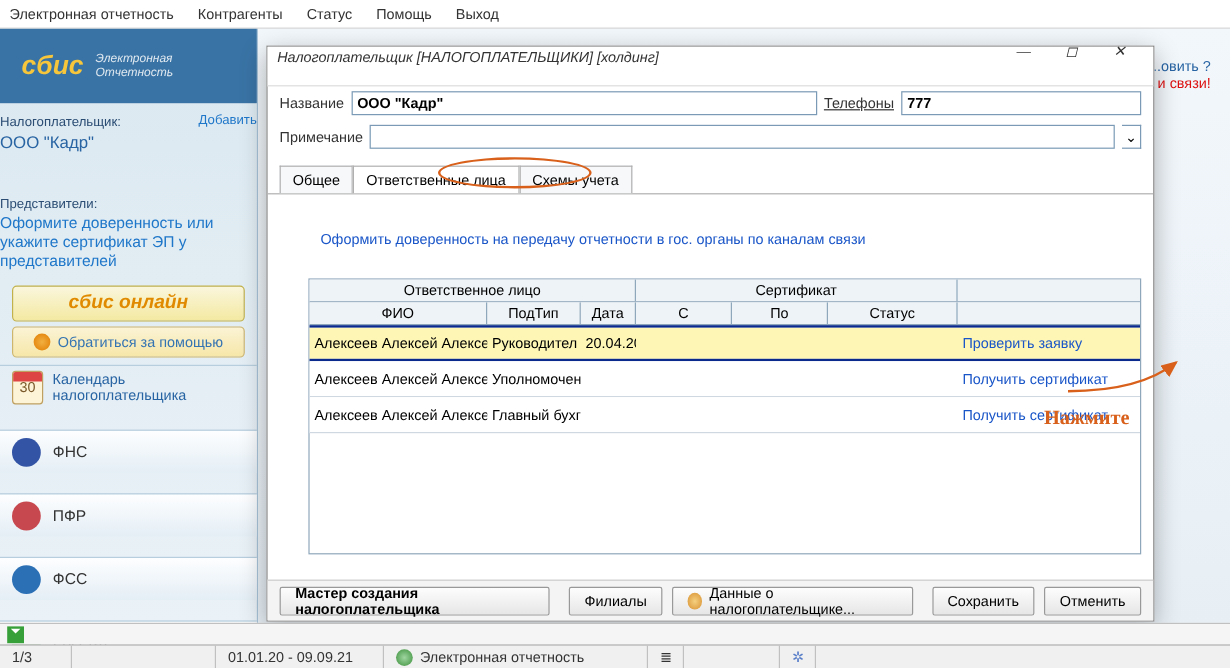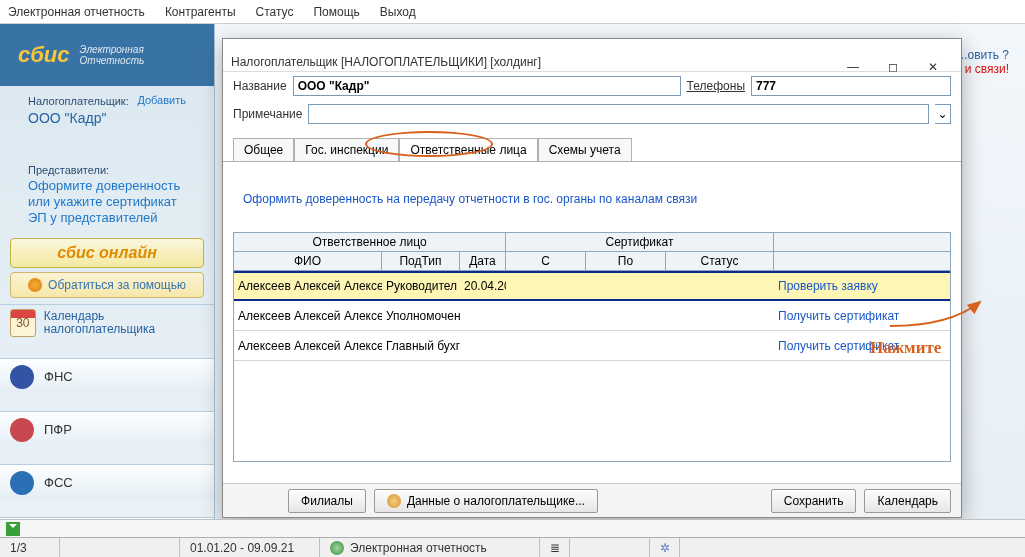--- a/index.html
+++ b/index.html
@@ -8,21 +8,21 @@
   .menubar { height: 24px; display: flex; align-items: center; padding: 0 8px; gap: 20px; background: #fff; border-bottom: 1px solid #d0d0d0; color: #333; }
   .menubar span { cursor: pointer; }
 
   .main-wrapper { display: flex; height: 496px; position: relative; }
 
   .sidebar { width: 215px; background: linear-gradient(#dbe8f0, #eaf2f7); height: 100%; position: relative; border-right: 1px solid #a9c3d8; }
   .sidebar-logo { height: 62px; background: #3973a5; display: flex; align-items: center; padding-left: 18px; color: #fff; }
   .sidebar-logo .brand { font-size: 22px; font-weight: bold; font-style: italic; color: #f7c63b; }
   .sidebar-logo .sub { font-size: 10px; line-height: 11px; margin-left: 10px; font-style: italic; color: #e0e9f0; }
 
-  .sb-block { padding: 8px 28px; }
+  .sb-block { padding: 8px 0; }
   .sb-label { color: #2b4d74; font-size: 11px; }
   .sb-add { color: #1f77c9; float: right; font-size: 11px; }
   .sb-org { color: #2864a3; font-size: 14px; margin-top: 2px; }
   .sb-rep { color: #2b4d74; font-size: 11px; }
   .sb-action { color: #1f77c9; font-size: 13px; line-height: 16px; margin-top: 2px; }
 
   .sb-btn-online { margin: 4px 10px; height: 30px; border: 1px solid #c3b24a; border-radius: 4px; background: linear-gradient(#faf6dc,#f4e9a2); display: flex; align-items: center; justify-content: center; font-style: italic; font-weight: bold; color: #e08a00; font-size: 16px; }
   .sb-btn-help { margin: 0 10px 6px 10px; height: 26px; border: 1px solid #cfb66d; border-radius: 4px; background: linear-gradient(#fbf3d5,#f6e7a8); display: flex; align-items: center; justify-content: center; color: #3574b2; font-size: 12px; }
   .sb-btn-help .dot { width: 14px; height: 14px; background: radial-gradient(#f2b040,#e07b00); border-radius: 50%; margin-right: 6px; }
 
@@ -34,34 +34,34 @@
   .sb-nav-item { height: 36px; display: flex; align-items: center; padding: 0 10px; border-top: 1px solid #b7cede; background: linear-gradient(#fdfeff,#e4eef5); color: #333; font-size: 13px; margin-top: 17px; }
   .sb-nav-item .nicon { width: 24px; height: 24px; border-radius: 50%; margin-right: 10px; display:flex; align-items:center; justify-content:center; color:#fff; font-size:11px; }
 
   .content-bg { flex: 1; position: relative; background: linear-gradient(#f2f7fb,#e7eff5); }
   .bg-right-text { position: absolute; top: 24px; right: 16px; text-align: right; }
   .bg-right-text .q { color: #2864a3; font-size: 12px; }
   .bg-right-text .r { color: #d11; font-size: 12px; }
 
   
   .modal { position: absolute; left: 222px; top: 38px; width: 740px; height: 480px; background: #fff; border: 1px solid #888; box-shadow: 0 6px 20px rgba(0,0,0,0.3); display: flex; flex-direction: column; }
-  .titlebar { height: 30px; display: flex; align-items: flex-start; padding: 16px 8px; background: #fff; border-bottom: 1px solid #ddd; }
+  .titlebar { height: 30px; display: flex; align-items: flex-end; padding: 16px 8px; background: #fff; border-bottom: 1px solid #ddd; font-style: italic; }
   .titlebar .title { flex: 1; font-size: 12px; color: #333; }
   .titlebar .winbtn { width: 40px; height: 24px; display:flex; align-items:center; justify-content:center; color:#333; }
 
   .form-row { display: flex; align-items: center; padding: 4px 10px; gap: 6px; }
   .form-row label { font-size: 12px; color: #333; }
   .form-row input { border: 1px solid #7a9ab5; height: 20px; padding: 0 4px; font-size: 12px; background:#fff; }
 
   .tabs-row { display: flex; align-items: flex-end; border-bottom: 1px solid #b0b0b0; padding: 10px 10px 0 10px; gap: 0; position: relative; }
   .tab { padding: 4px 10px 4px 10px; border: 1px solid #b0b0b0; border-bottom: none; background: #fff; font-size: 12px; position: relative; }
   .tab.inactive { background: #f6f8fa; }
   .tab-oval { position: absolute; border: 2px solid #d8601a; border-radius: 50%; pointer-events: none; }
 
-  .tab-content { flex: 1; padding: 10px; display: flex; flex-direction: column; }
+  .tab-content { flex: 1; padding: 10px; display: flex; flex-direction: column; margin-left: 24px; }
   .doclink { color: #1a56c8; font-size: 12px; margin: 20px 0 26px 10px; }
 
   .grid { border: 1px solid #8fa7bb; }
   .grid-head { display: flex; background: #eef3f7; border-bottom: 1px solid #8fa7bb; font-size: 12px; text-align: center; }
   .gh-cell { border-right: 1px solid #8fa7bb; padding: 2px 0; }
   .grid-head2 { display: flex; background: #eef3f7; border-bottom: 1px solid #8fa7bb; font-size: 12px; align-items: flex-end; }
   .gh2 { border-right: 1px solid #8fa7bb; padding: 2px 4px; text-align:center; }
 
   .grid-row { display: flex; min-height: 30px; align-items: center; font-size: 12px; border-bottom: 1px solid #cfd8e0; background: #fff; }
   .grid-row.sel { background: linear-gradient(#fdf6b5, #fdf6b5); border-top: 2px solid #0a2a8d; border-bottom: 2px solid #0a2a8d; }
@@ -162,21 +162,20 @@
     <input style="width: 200px; font-weight: bold;" value="777">
   </div>
   <div class="form-row">
     <label>Примечание</label>
     <input style="flex: 1 1 0%;" value="">
     <span style="width:16px;text-align:center;border:1px solid #7a9ab5;height:20px;line-height:18px;border-left:none">⌄</span>
   </div>
 
   <div class="tabs-row">
     <div class="tab inactive">Общее</div>
-    <div class="tab inactive">Гос. инспекции</div>
     <div class="tab" id="tab-resp">Ответственные лица</div>
     <div class="tab inactive">Схемы учета</div>
     <div class="tab-oval" id="oval" style="left:142px; top:3px; width:128px; height:26px;"></div>
   </div>
 
   <div class="tab-content">
     <a class="doclink">Оформить доверенность на передачу отчетности в гос. органы по каналам связи</a>
 
     <div class="grid">
       <div class="grid-head">
@@ -220,29 +219,30 @@
             <div class="gc" style="width:80px"></div>
             <div class="gc" style="width:108px"></div>
             <div class="gc link" style="flex:1">Получить сертификат</div>
           </div>
         </div>
       <div class="grid-space"></div>
     </div>
   </div>
 
   <div class="modal-footer">
+    <div class="btn bold">Мастер создания налогоплательщика</div>
     <div style="flex:0.3"></div>
     <div class="btn">Филиалы</div>
     <div class="btn">
       <span style="width:14px;height:14px;background:radial-gradient(#f5d080,#d89030);border-radius:50%"></span>
       <span>Данные о налогоплательщике...</span>
     </div>
     <div style="flex:1"></div>
     <div class="btn">Сохранить</div>
-    <div class="btn">Календарь</div>
+    <div class="btn">Отменить</div>
   </div>
 </div>
 
 <svg class="annot-arrow" style="left:840px; top:296px; width:150px; height:40px">
   <defs>
       <marker id="ah" markerWidth="8" markerHeight="8" refX="6" refY="3" orient="auto">
         <path d="M0,0 L7,3 L0,6 Z" fill="#d8601a"></path>
       </marker>
     </defs>
   <path d="M50,30 Q110,30 140,6" stroke="#d8601a" stroke-width="2" fill="none" marker-end="url(#ah)"></path>

